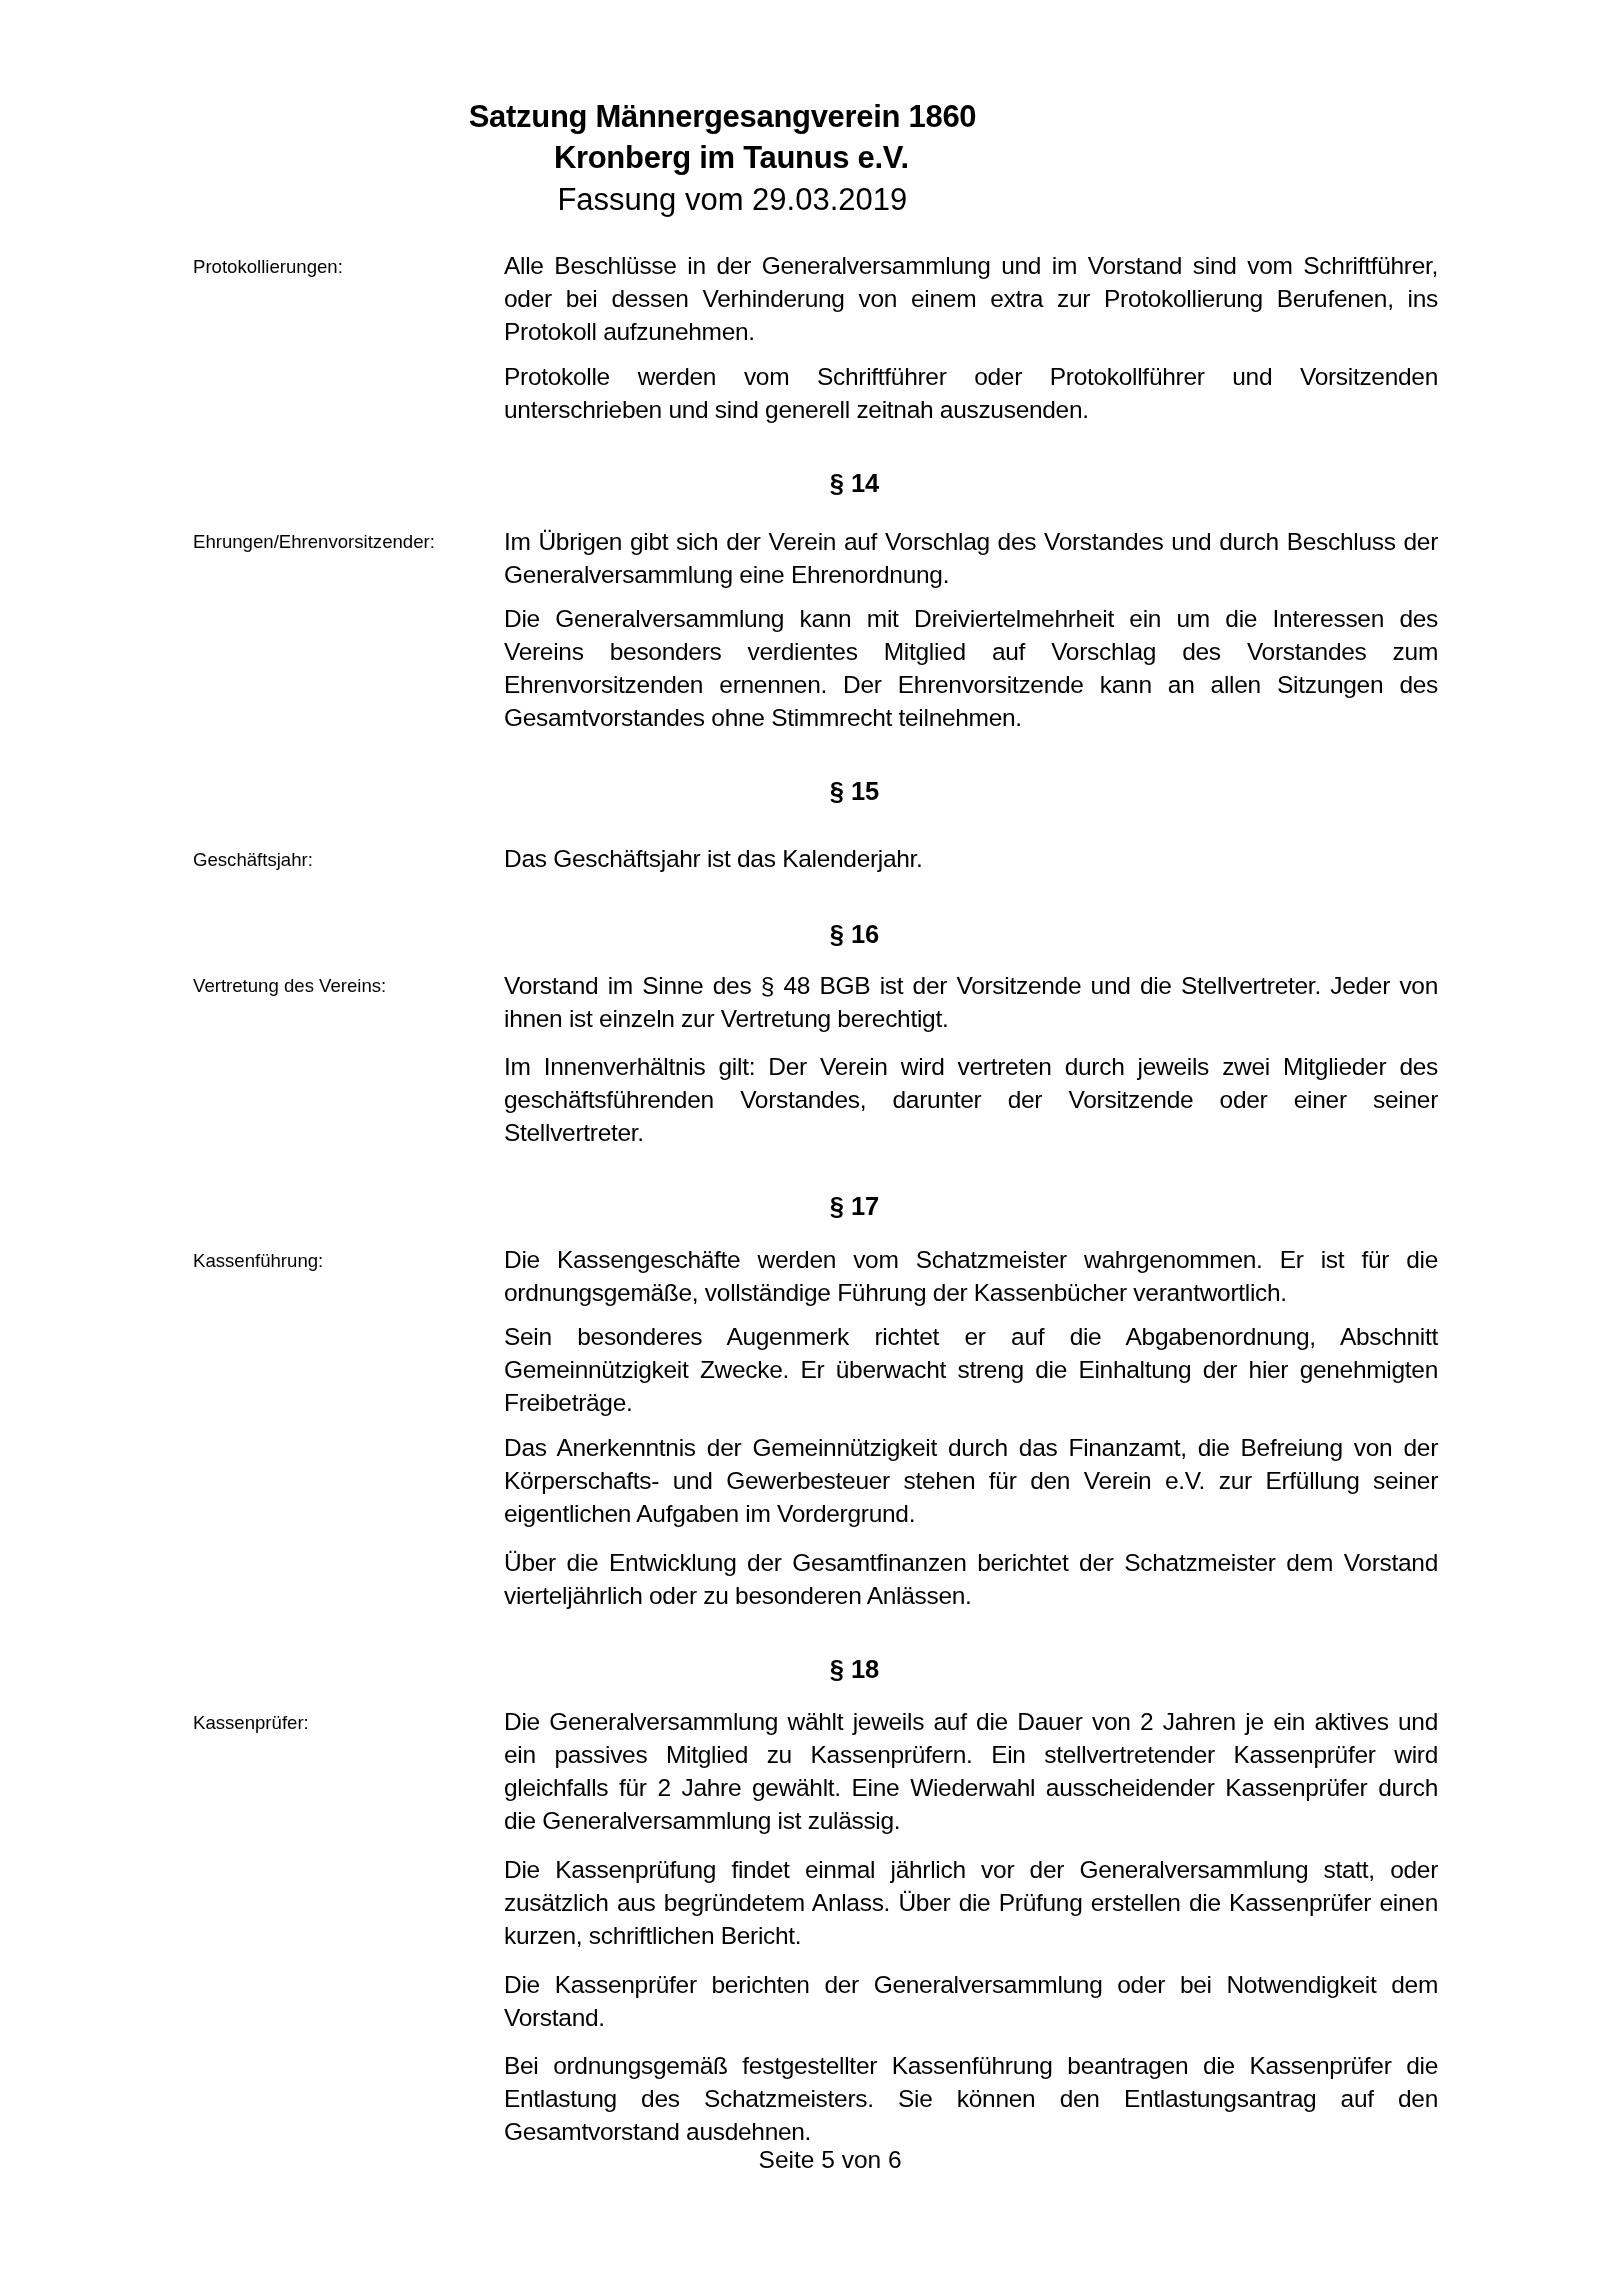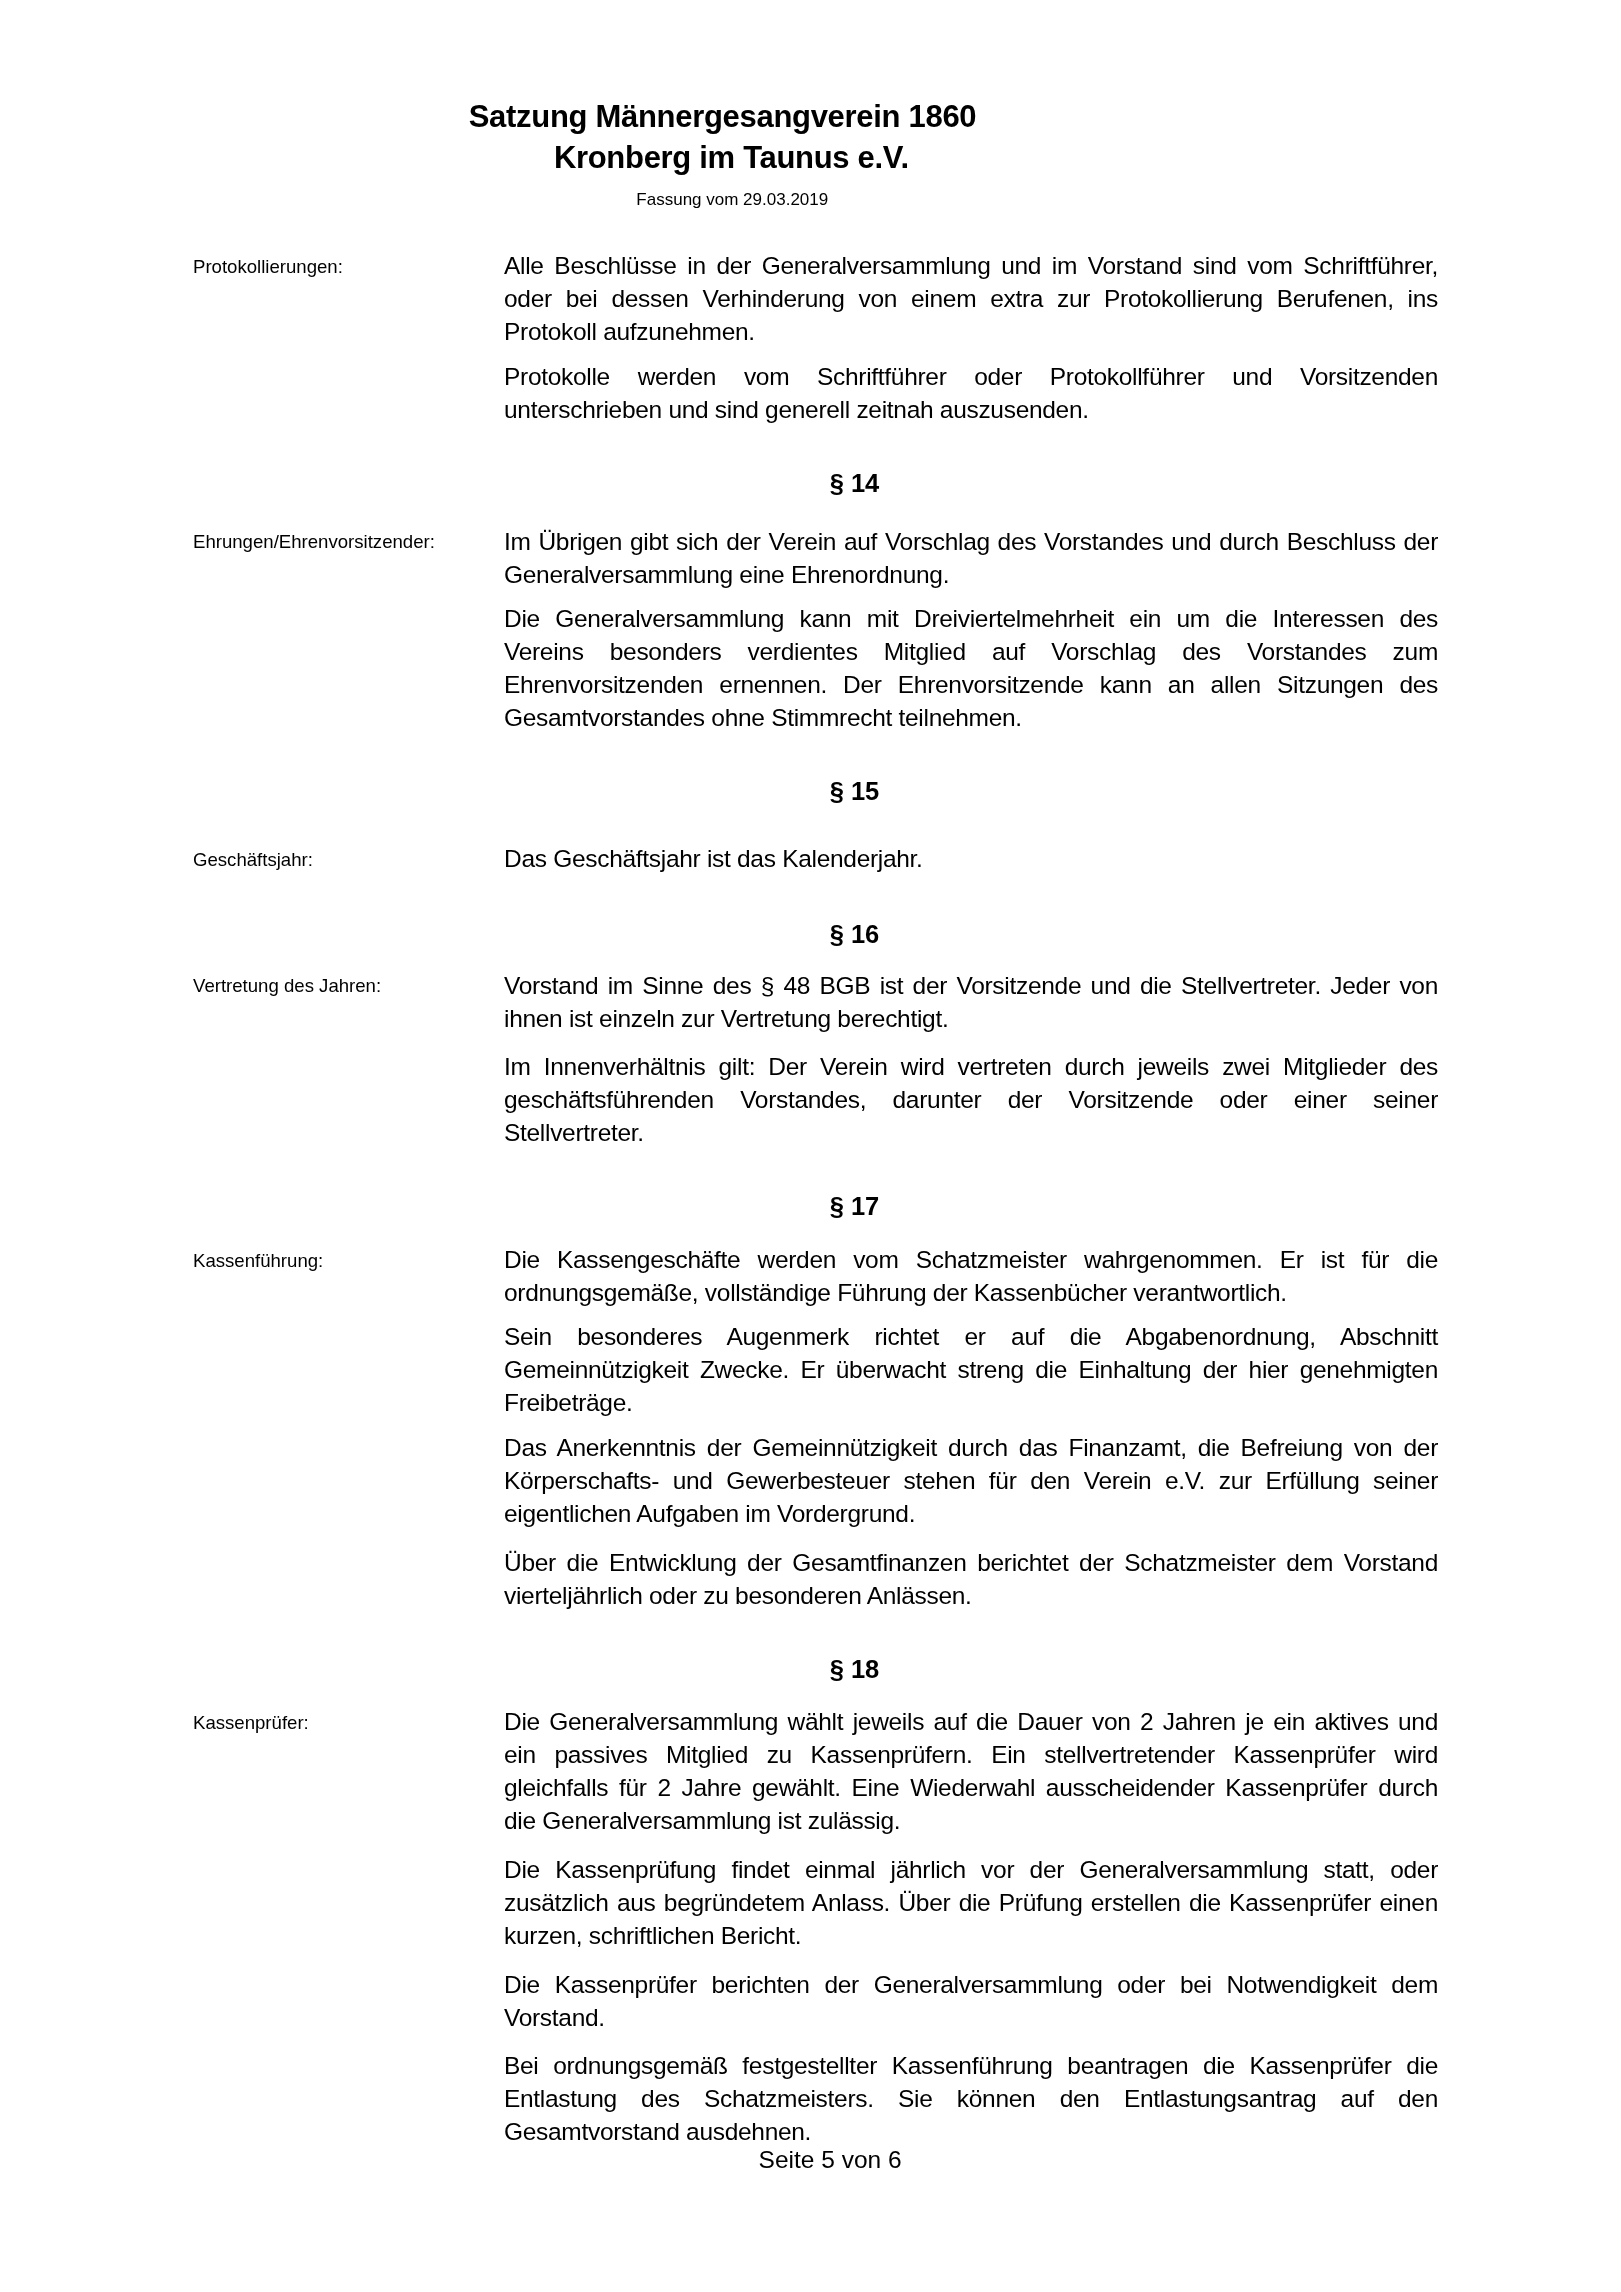--- a/index.html
+++ b/index.html
@@ -23,21 +23,21 @@
       text-align: center;
     }
     .title-line {
       font-weight: bold;
       font-size: 31px;
       line-height: 41px;
       letter-spacing: -0.3px;
     }
     .title-line.l2 { margin-left: 17.6px; }
     .version {
-      font-size: 17px;
+      font-size: 31px;
       line-height: 39px;
       margin-top: 2px;
       margin-left: 19.6px;
     }
     .content {
       position: absolute;
       left: 0;
       top: 249px;
       width: 1592px;
     }
@@ -117,21 +117,21 @@
   <div class="section-head" style="margin-bottom:17.6px;">§ 15</div>
   <div class="row" style="margin-bottom:31px;margin-top:34px;">
     <span class="label">Geschäftsjahr:</span>
     <div class="body-col">
       <p class="para">Das Geschäftsjahr ist das Kalenderjahr.</p>
     </div>
   </div>
 
   <div class="section-head" style="margin-bottom:17.6px;">§ 16</div>
   <div class="row" style="margin-bottom:29px;">
-    <span class="label">Vertretung des Jahren:</span>
+    <span class="label">Vertretung des Vereins:</span>
     <div class="body-col">
       <p class="para gap-lg">Vorstand im Sinne des § 48 BGB ist der Vorsitzende und die Stellvertreter. Jeder von ihnen ist einzeln zur Vertretung berechtigt.</p>
       <p class="para">Im Innenverhältnis gilt: Der Verein wird vertreten durch jeweils zwei Mitglieder des geschäftsführenden Vorstandes, darunter der Vorsitzende oder einer seiner Stellvertreter.</p>
     </div>
   </div>
 
   <div class="section-head" style="margin-bottom:19.6px;">§ 17</div>
   <div class="row" style="margin-bottom:29px;">
     <span class="label">Kassenführung:</span>
     <div class="body-col">

